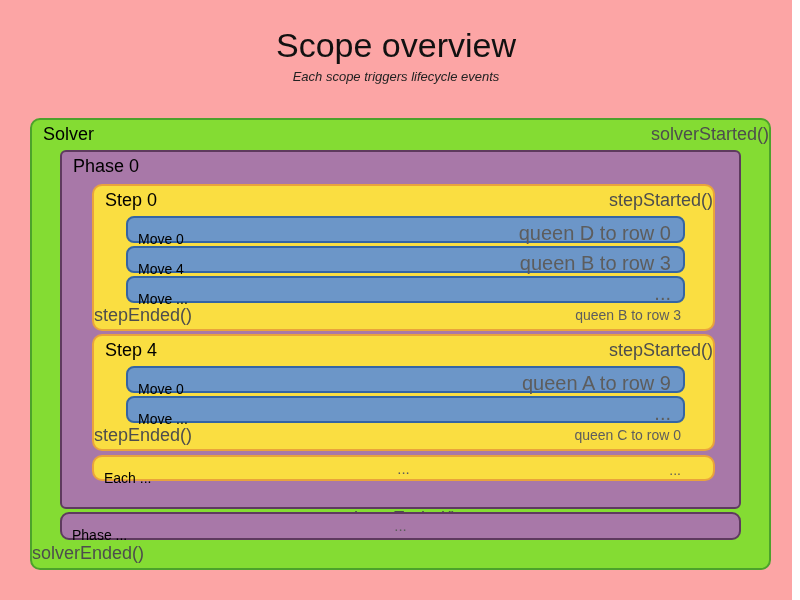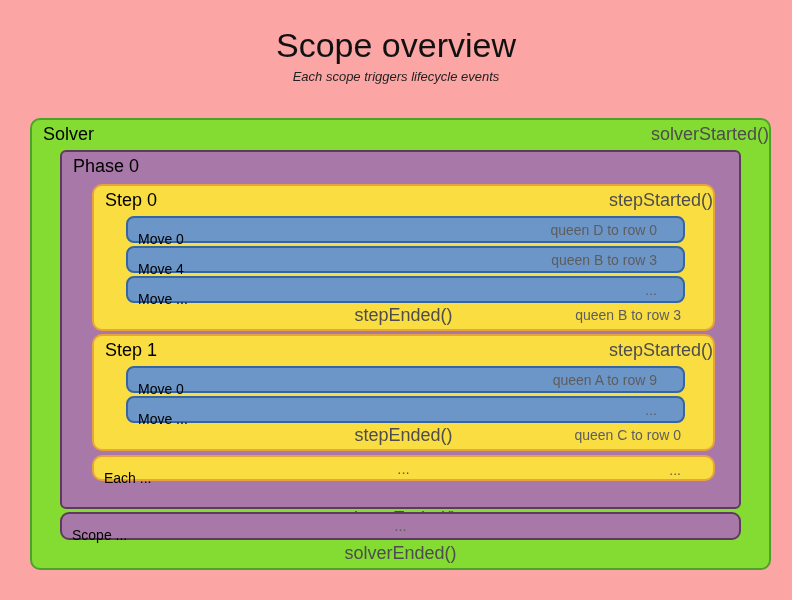--- a/index.html
+++ b/index.html
@@ -40,27 +40,27 @@
     left:30px;top:303px;width:623px;height:26px;
     background:var(--step-fill);border:2px solid var(--step-border);border-radius:10px;
   }
   .move{
     position:absolute;left:32px;width:559px;height:27px;box-sizing:border-box;
     background:var(--move-fill);border:2px solid var(--move-border);border-radius:8px;
   }
   .hdr-label{position:absolute;left:11px;top:4px;font-size:18px;color:#000;text-align:center;}
   .hdr-event{position:absolute;left:0;right:0;top:4px;text-align:right;font-size:18px;color:var(--event-text);}
   .move-label{position:absolute;left:10px;top:1px;font-size:14px;color:#000;margin-top:12px;}
-  .move-detail{position:absolute;right:26px;top:4px;font-size:14px;color:var(--detail-text);}
-  .step-footer-event{position:absolute;left:0;right:0;bottom:3px;text-align:center;font-size:18px;color:var(--event-text);}
+  .move-detail{position:absolute;right:12px;top:4px;font-size:20px;color:var(--detail-text);}
+  .step-footer-event{position:absolute;left:0;right:0;bottom:3px;font-size:18px;color:var(--event-text);}
   .step-footer-detail{position:absolute;right:32px;bottom:6px;font-size:14px;color:var(--detail-text);}
   .row-center-dots{position:absolute;left:0;right:0;top:3px;text-align:center;font-size:15px;color:var(--detail-text);}
   .row-right-dots{position:absolute;right:32px;top:5px;font-size:14px;color:var(--detail-text);}
   .phase-ended{position:absolute;left:28px;top:356px;width:681px;text-align:center;font-size:18px;color:var(--event-text);}
-  .solver-ended{position:absolute;left:0;top:423px;width:100%;text-align:center;font-size:18px;color:var(--event-text);}
+  .solver-ended{position:absolute;left:0;top:423px;width:100%;text-align:left;font-size:18px;color:var(--event-text);}
 </style>
 </head>
 <body>
 
 <div class="stage">
 
   <div class="title">Scope overview</div>
   <div class="subtitle">Each scope triggers lifecycle events</div>
 
   <div class="box solver">
@@ -85,21 +85,21 @@
         <div class="move" style="top:90px">
           <span class="move-label">Move ...</span>
           <span class="move-detail">...</span>
         </div>
 
         <div class="step-footer-event">stepEnded()</div>
         <div class="step-footer-detail">queen B to row 3</div>
       </div>
 
       <div class="box step1">
-        <div class="hdr-label">Step 1</div>
+        <div class="hdr-label">Step 4</div>
         <div class="hdr-event">stepStarted()</div>
 
         <div class="move" style="top:30px">
           <span class="move-label">Move 0</span>
           <span class="move-detail">queen A to row 9</span>
         </div>
         <div class="move" style="top:60px">
           <span class="move-label">Move ...</span>
           <span class="move-detail">...</span>
         </div>
@@ -111,20 +111,20 @@
       <div class="box step-more">
         <div class="move-label">Each ...</div>
         <div class="row-center-dots">...</div>
         <div class="row-right-dots">...</div>
       </div>
 
       <div class="phase-ended" style="left:0;width:100%;">phaseEnded()</div>
     </div>
 
     <div class="box phase-more">
-      <div class="move-label">Scope ...</div>
+      <div class="move-label">Phase ...</div>
       <div class="row-center-dots">...</div>
     </div>
 
     <div class="solver-ended">solverEnded()</div>
   </div>
 
 </div>
 
 </body></html>

